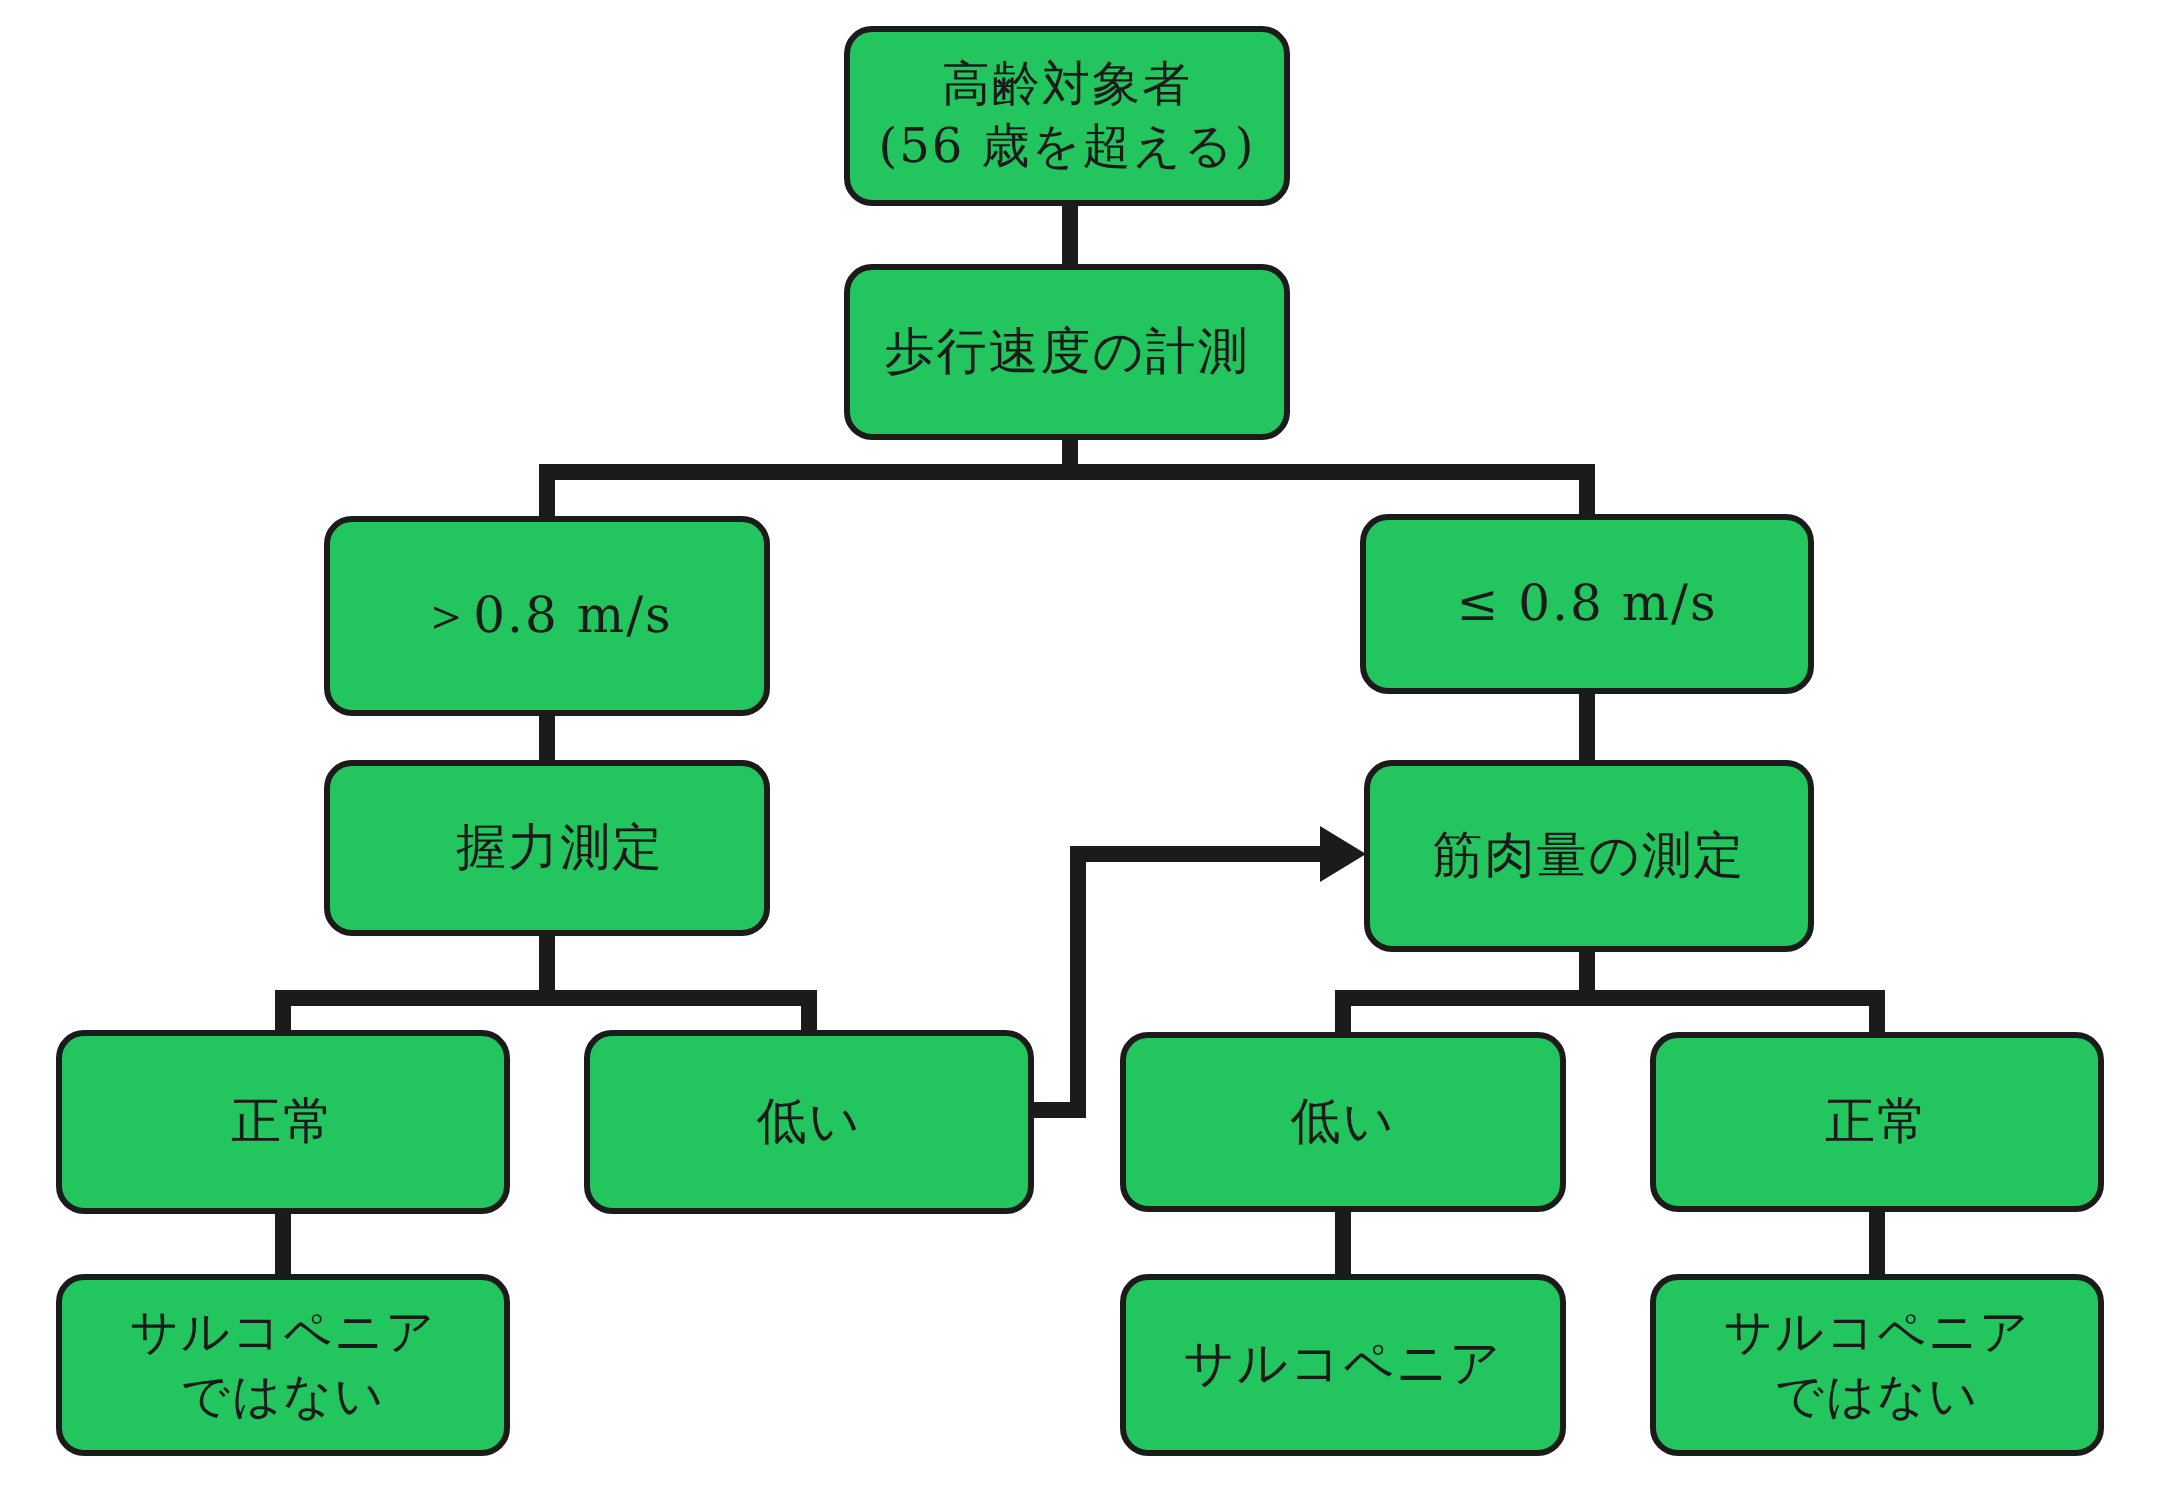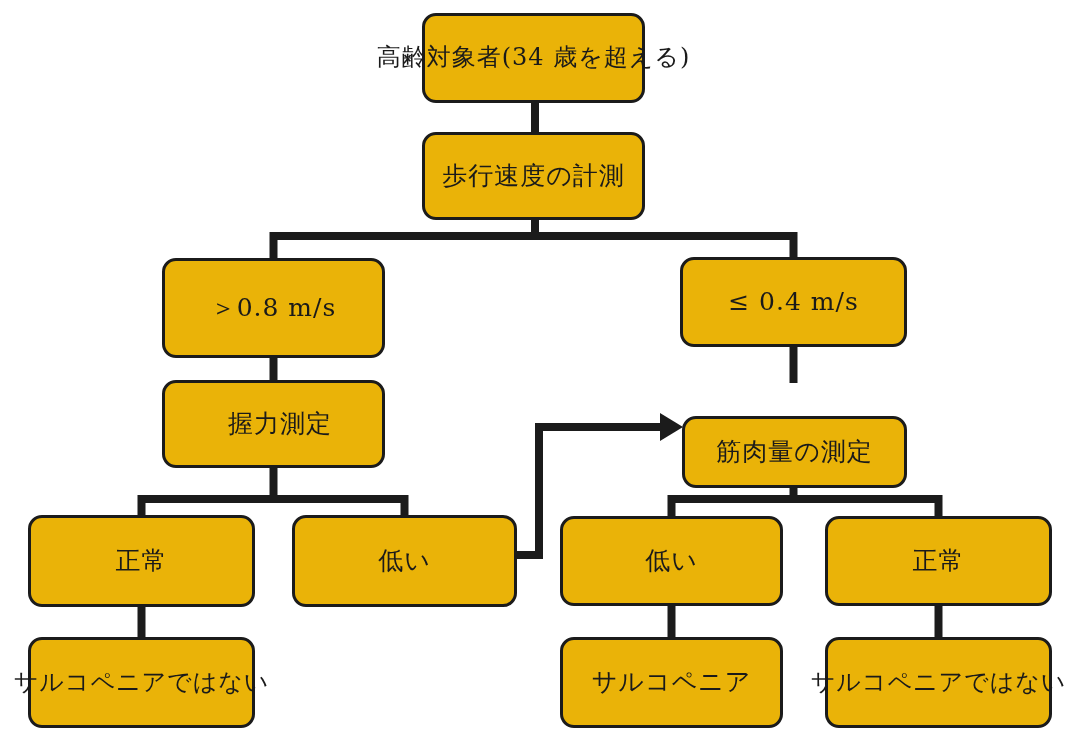--- a/index.html
+++ b/index.html
@@ -31,25 +31,25 @@
     stroke-linecap: butt;
   }
   .arrowhead {
     fill: #1b1b1b;
     stroke: none;
   }
   .node {
     position: absolute;
     z-index: 2;
     box-sizing: border-box;
-    background: #eab308;
+    background: #22c55e;
     border: 3px solid #1b1b1b;
     border-radius: 14px;
     display: flex;
-    flex-direction: row;
+    flex-direction: column;
     align-items: center;
     justify-content: center;
     text-align: center;
     color: #1a1a1a;
     font-size: 25px;
     line-height: 1.3;
     letter-spacing: 1px;
   }
   .node .line { display: block; white-space: nowrap; }
   .node.two-line { font-size: 24px; }
@@ -71,40 +71,40 @@
     <path class="edge" d="M671.5,519 L671.5,499 L938.5,499 L938.5,519"></path>
     <path class="edge" d="M141.5,604 L141.5,640"></path>
     <path class="edge" d="M671.5,602 L671.5,640"></path>
     <path class="edge" d="M938.5,603 L938.5,640"></path>
     <path class="edge" d="M514,555 L539,555 L539,427 L662,427"></path>
     <polygon class="arrowhead" points="660,413 683,427 660,441"></polygon>
   </svg>
 
   <div class="node two-line" style="left:422px; top:13px; width:223px; height:90px;">
     <span class="line">高齢対象者</span>
-    <span class="line">(34 歳を超える)</span>
+    <span class="line">(56 歳を超える)</span>
   </div>
 
   <div class="node" style="left:422px; top:132px; width:223px; height:88px;">
     <span class="line">歩行速度の計測</span>
   </div>
 
   <div class="node" style="left:162px; top:258px; width:223px; height:100px;">
     <span class="line">＞0.8 m/s</span>
   </div>
 
   <div class="node" style="left:680px; top:257px; width:227px; height:90px;">
-    <span class="line">≤ 0.4 m/s</span>
+    <span class="line">≤ 0.8 m/s</span>
   </div>
 
   <div class="node" style="left:162px; top:380px; width:223px; height:88px;padding-left:13px;">
     <span class="line">握力測定</span>
   </div>
 
-  <div class="node" style="left:682px; top:380px; width:225px; height:72px;margin-top:36px;">
+  <div class="node" style="left:682px; top:380px; width:225px; height:96px;">
     <span class="line">筋肉量の測定</span>
   </div>
 
   <div class="node" style="left:28px; top:515px; width:227px; height:92px;">
     <span class="line">正常</span>
   </div>
 
   <div class="node" style="left:292px; top:515px; width:225px; height:92px;">
     <span class="line">低い</span>
   </div>

